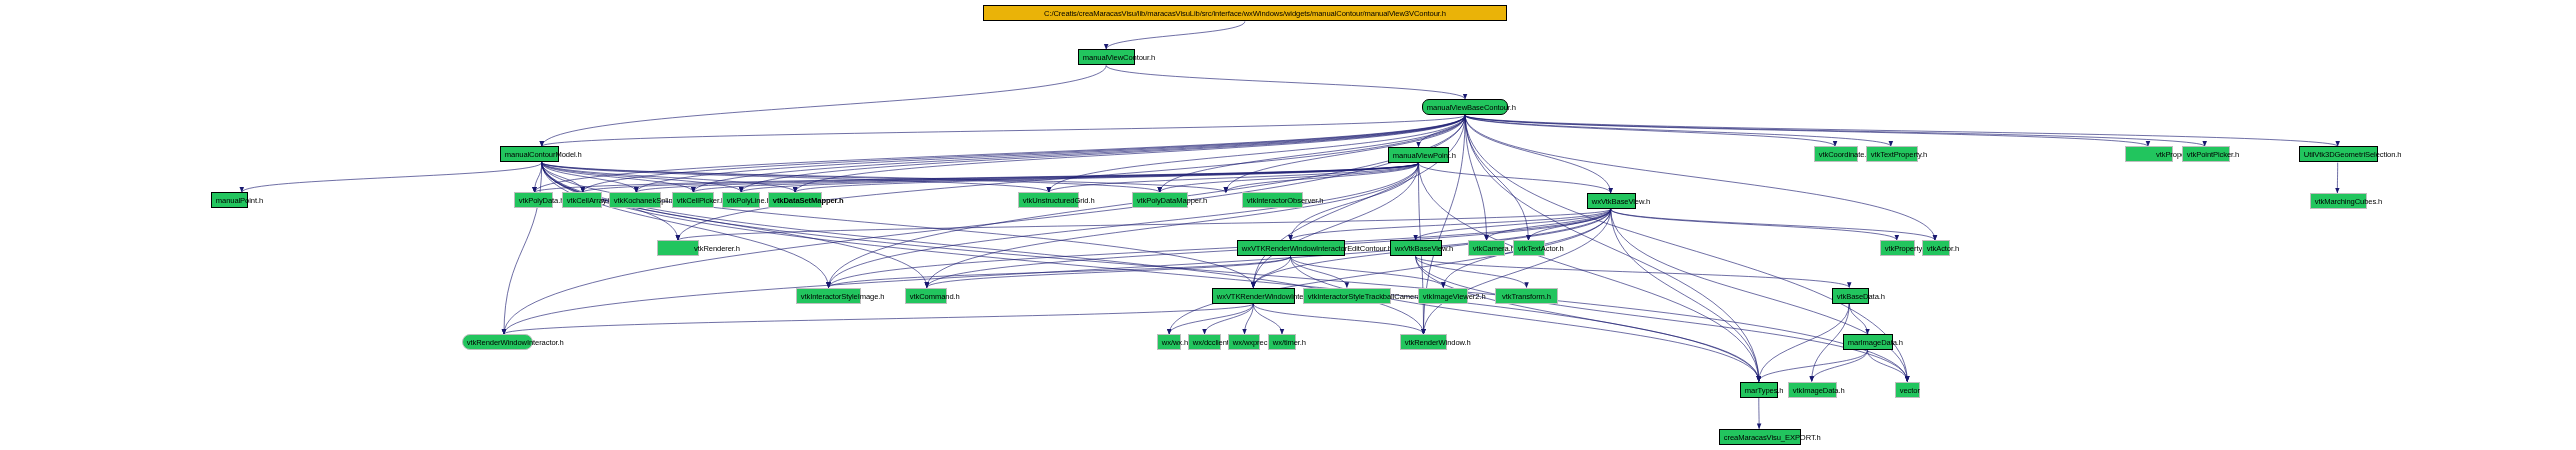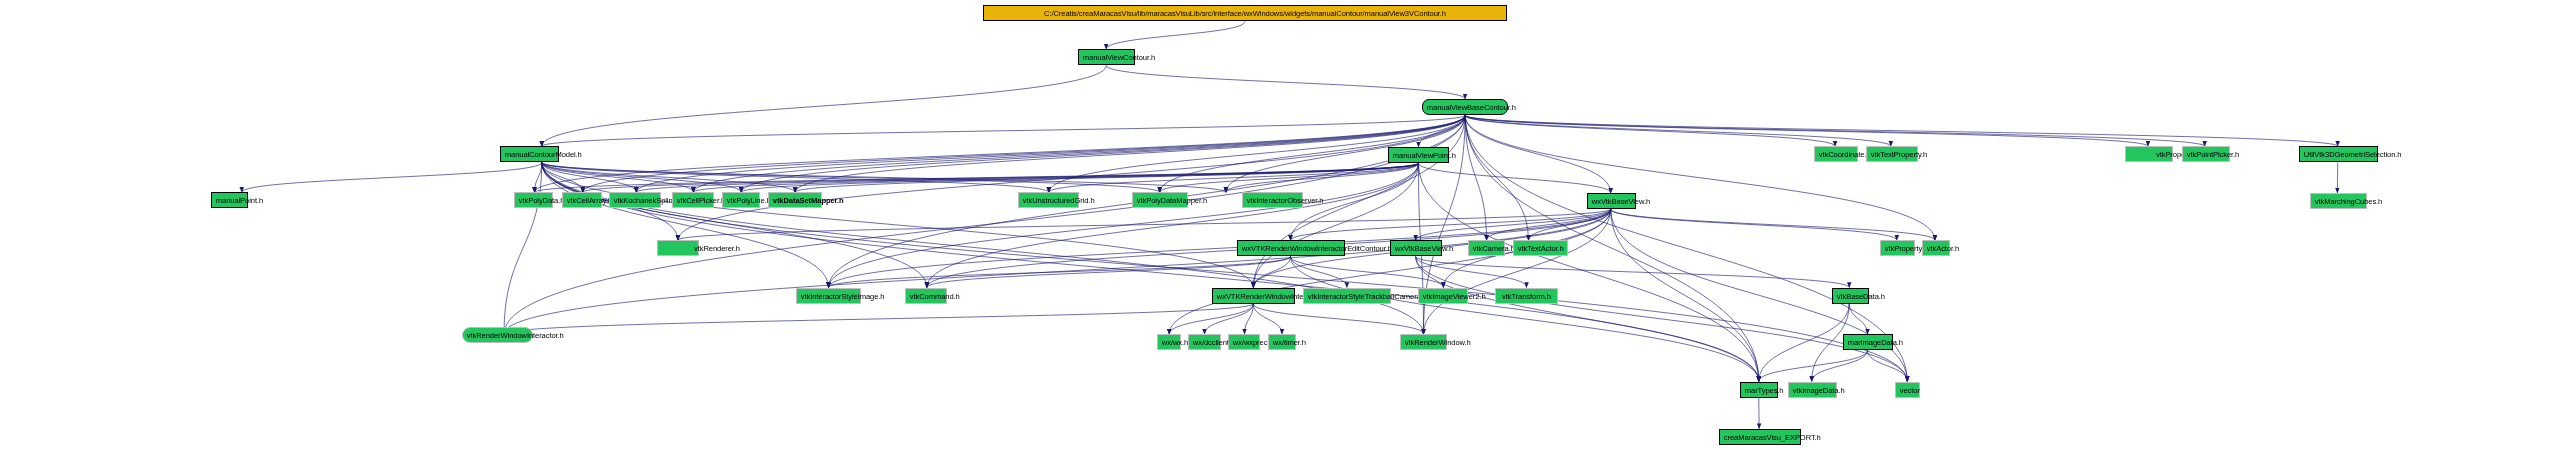--- a/index.html
+++ b/index.html
@@ -150,31 +150,31 @@
 <div class="node external" style="left:1814px;top:146px;width:44px;">vtkCoordinate.h</div>
 <div class="node external" style="left:1866px;top:146px;width:52px;">vtkTextProperty.h</div>
 <div class="node external" style="left:2125px;top:146px;width:48px;padding-left:30px;">vtkProperty2D.h</div>
 <div class="node external" style="left:2182px;top:146px;width:48px;">vtkPointPicker.h</div>
 <div class="node internal" style="left:2299px;top:146px;width:79px;">UtilVtk3DGeometriSelection.h</div>
 <div class="node external" style="left:2310px;top:193px;width:57px;">vtkMarchingCubes.h</div>
 <div class="node external" style="left:657px;top:240px;width:40px;padding-left:36px;">vtkRenderer.h</div>
 <div class="node internal" style="left:1237px;top:240px;width:108px;">wxVTKRenderWindowInteractorEditContour.h</div>
 <div class="node internal" style="left:1390px;top:240px;width:52px;">wxVtkBaseView.h</div>
 <div class="node external" style="left:1468px;top:240px;width:37px;">vtkCamera.h</div>
-<div class="node external" style="left:1513px;top:240px;width:55px;">vtkTextActor.h</div>
+<div class="node external" style="left:1513px;top:240px;width:32px;">vtkTextActor.h</div>
 <div class="node external" style="left:1880px;top:240px;width:35px;">vtkProperty.h</div>
 <div class="node external" style="left:1922px;top:240px;width:28px;">vtkActor.h</div>
 <div class="node external" style="left:796px;top:288px;width:65px;">vtkInteractorStyleImage.h</div>
 <div class="node external" style="left:905px;top:288px;width:42px;">vtkCommand.h</div>
 <div class="node internal" style="left:1212px;top:288px;width:83px;">wxVTKRenderWindowInteractor.h</div>
 <div class="node external" style="left:1303px;top:288px;width:88px;">vtkInteractorStyleTrackballCamera.h</div>
 <div class="node external" style="left:1418px;top:288px;width:50px;">vtkImageViewer2.h</div>
 <div class="node external" style="left:1495px;top:288px;width:63px;">vtkTransform.h</div>
 <div class="node internal" style="left:1832px;top:288px;width:37px;">vtkBaseData.h</div>
-<div class="node external" style="left:462px;top:327px;width:71px;border-radius:8px;">vtkRenderWindowInteractor.h</div>
+<div class="node external" style="left:462px;top:334px;width:71px;border-radius:8px;">vtkRenderWindowInteractor.h</div>
 <div class="node external" style="left:1157px;top:334px;width:24px;">wx/wx.h</div>
 <div class="node external" style="left:1188px;top:334px;width:33px;">wx/dcclient.h</div>
 <div class="node external" style="left:1228px;top:334px;width:32px;">wx/wxprec.h</div>
 <div class="node external" style="left:1268px;top:334px;width:28px;">wx/timer.h</div>
 <div class="node external" style="left:1400px;top:334px;width:47px;">vtkRenderWindow.h</div>
 <div class="node internal" style="left:1843px;top:334px;width:50px;">marImageData.h</div>
 <div class="node internal" style="left:1740px;top:382px;width:38px;">marTypes.h</div>
 <div class="node external" style="left:1788px;top:382px;width:49px;">vtkImageData.h</div>
 <div class="node external" style="left:1895px;top:382px;width:25px;">vector</div>
 <div class="node internal" style="left:1719px;top:429px;width:82px;">creaMaracasVisu_EXPORT.h</div>

